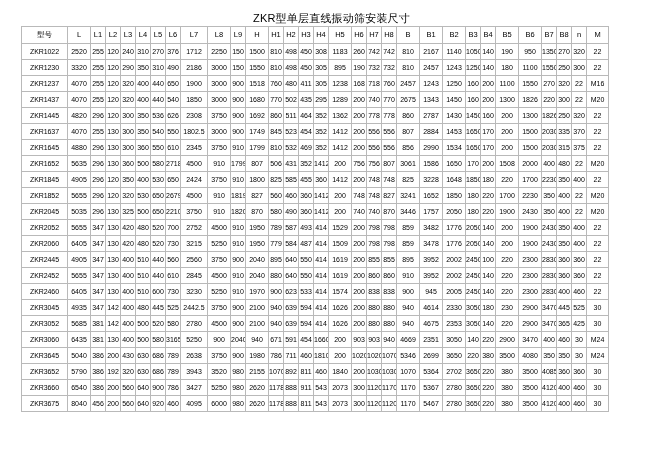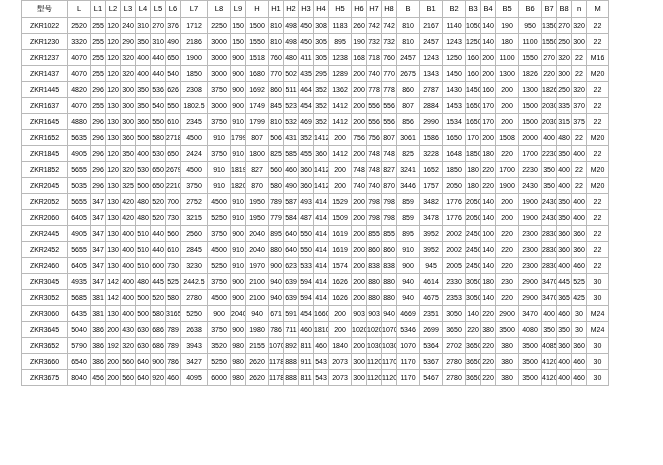--- a/index.html
+++ b/index.html
@@ -75,20 +75,21 @@
   col.c-n { width: 15px; }
   col.c-m { width: 22px; }
   col.c-std { width: 23px; }
   col.c-wide { width: 27px; }
 </style>
 </head>
 <body>
 
 <div class="page">
 
+  <h1 class="doc-title">ZKR型单层直线振动筛安装尺寸</h1>
 
 
   <div class="table-wrap">
     <table class="spec">
       <colgroup>
         <col class="c-model">
         <col class="c-std">
           <col class="c-n">
           <col class="c-n">
           <col class="c-n">

